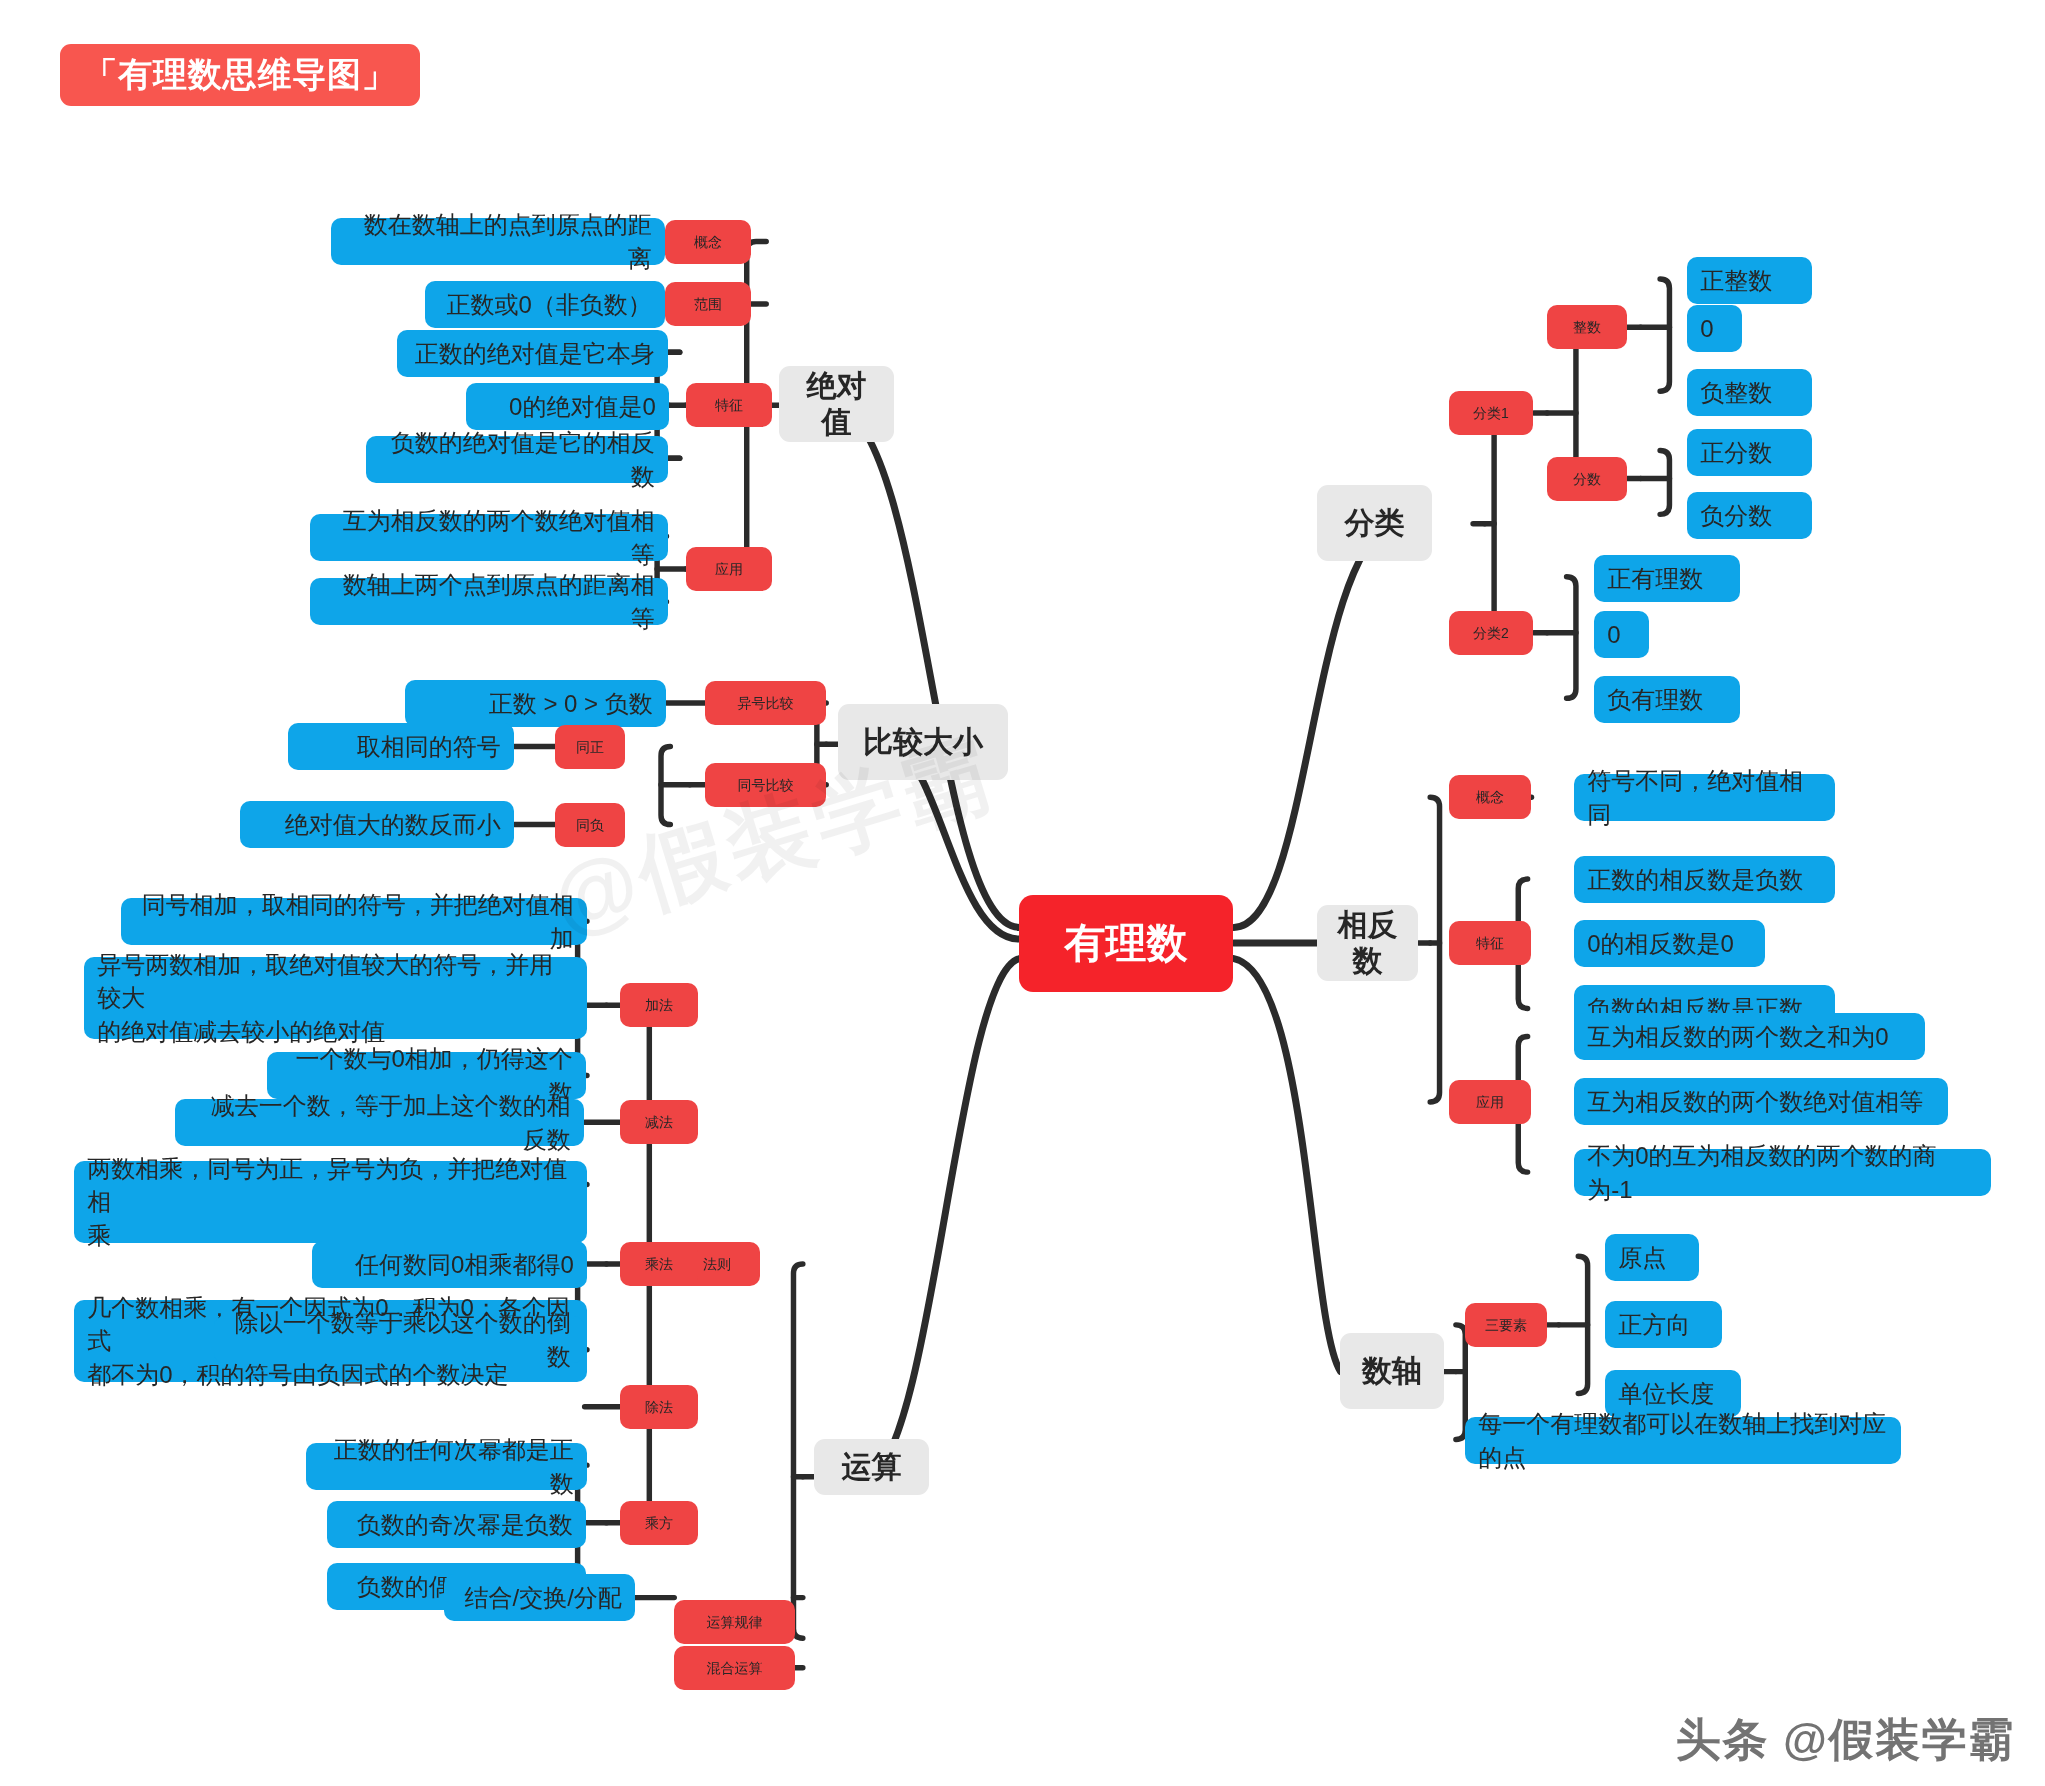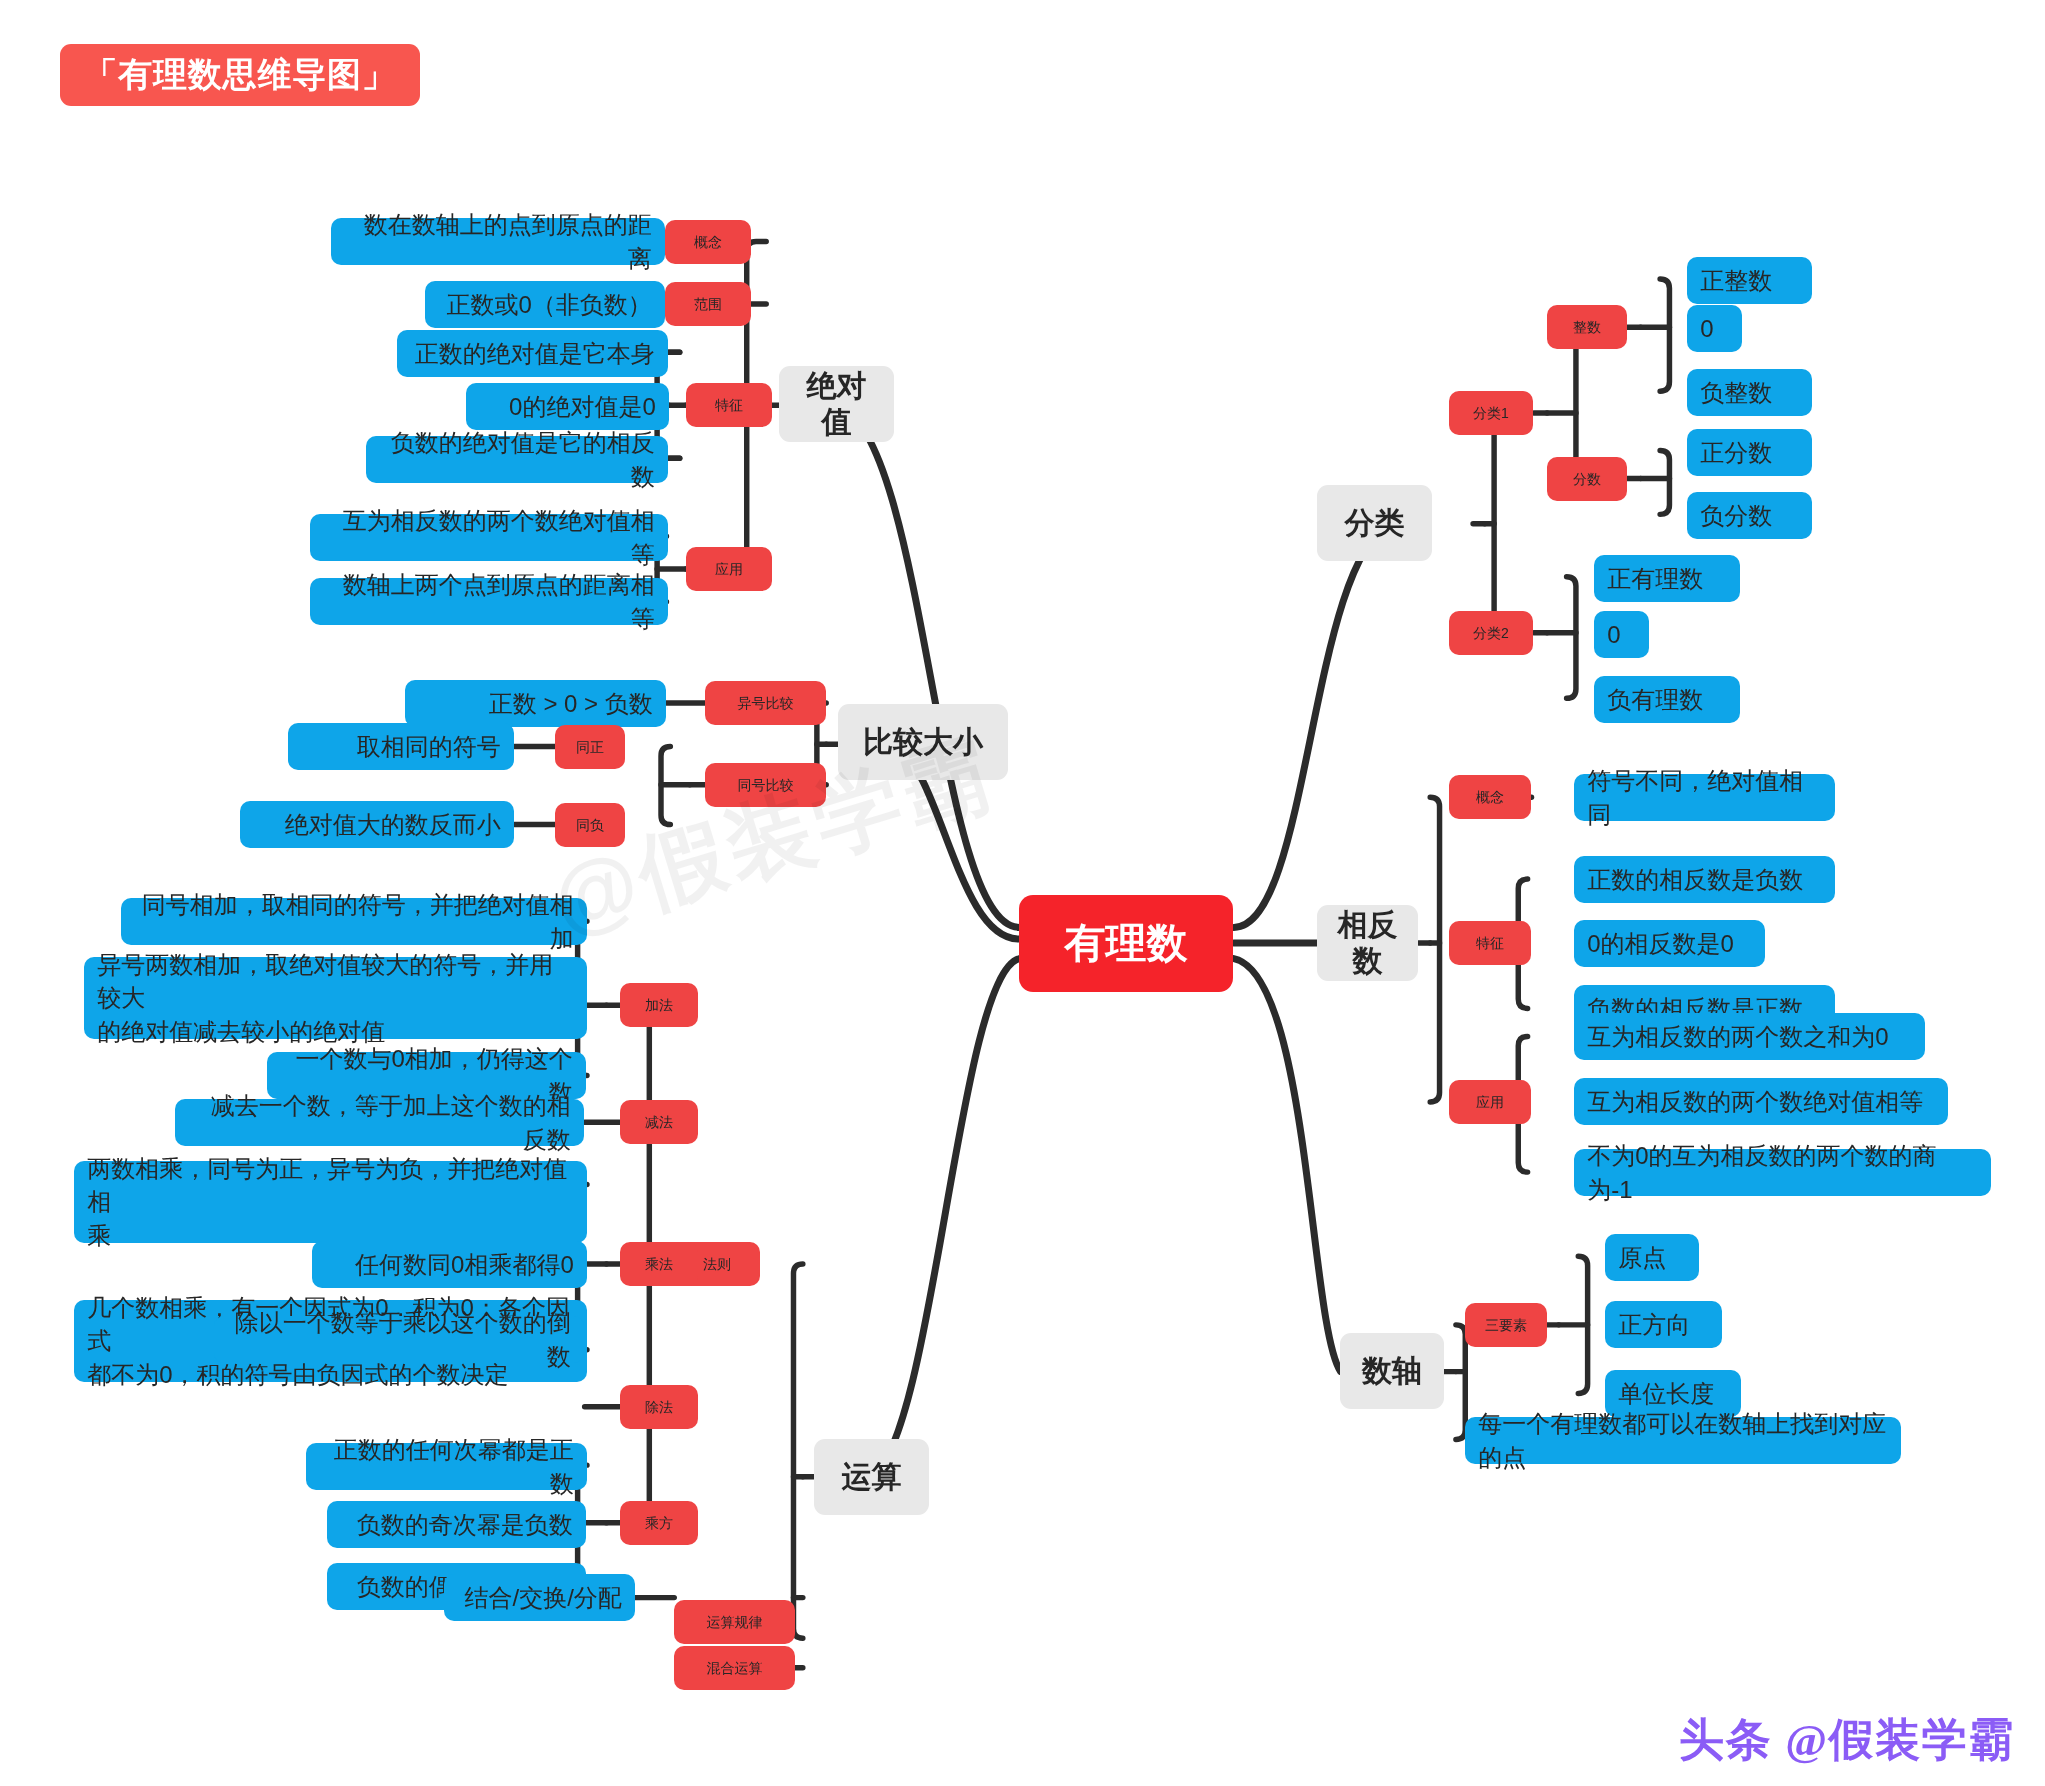--- a/index.html
+++ b/index.html
@@ -87,24 +87,23 @@
     color:rgba(0,0,0,0.055);
     transform:rotate(-17deg);
     white-space:nowrap;
     pointer-events:none;
     letter-spacing:4.7px;
   }
   #wm-bottom{
     position:absolute;
     right:31px;bottom:17px;
     font-size:45px;font-weight:bold;
-    color:#8b5cf6;
+    color:#737373;
     white-space:nowrap;
     letter-spacing:1.6px;
-    font-family:Liberation Serif, serif;
   }
   svg#links{position:absolute;left:0;top:0;width:2046px;height:1787px;pointer-events:none;}
   svg#links path{fill:none;stroke:#2b2b2b;stroke-linecap:round;stroke-linejoin:round;}
   .lk{stroke-width:7;}
   .lk-main{stroke-width:9;}
 </style>
 </head>
 <body>
 
 <div id="stage">
@@ -257,21 +256,21 @@
   <div class="node leaf ralign" style="left:405px;top:680px;width:261px;height:47px;">正数 &gt; 0 &gt; 负数</div>
 
   <div class="node mid calign" style="left:705px;top:763px;width:121px;height:44px;">同号比较</div>
 
   <div class="node mid calign" style="left:555px;top:725px;width:70px;height:44px;">同正</div>
   <div class="node leaf ralign" style="left:288px;top:723px;width:226px;height:47px;">取相同的符号</div>
 
   <div class="node mid calign" style="left:555px;top:803px;width:70px;height:44px;">同负</div>
   <div class="node leaf ralign" style="left:240px;top:801px;width:274px;height:47px;">绝对值大的数反而小</div>
 
-  <div class="node branch calign" style="left:814px;top:1439px;width:115px;height:76px;">运算</div>
+  <div class="node branch calign" style="left:814px;top:1439px;width:115px;height:56px;">运算</div>
 
   <div class="node mid calign" style="left:674px;top:1242px;width:86px;height:44px;">法则</div>
 
   <div class="node mid calign" style="left:620px;top:983px;width:78px;height:44px;">加法</div>
   <div class="node leaf ralign" style="left:121px;top:898px;width:466px;height:47px;">同号相加，取相同的符号，并把绝对值相加</div>
   <div class="node leaf lalign" style="left:84px;top:957px;width:503px;height:82px;">异号两数相加，取绝对值较大的符号，并用较大
 的绝对值减去较小的绝对值</div>
   <div class="node leaf ralign" style="left:267px;top:1052px;width:319px;height:47px;">一个数与0相加，仍得这个数</div>
 
   <div class="node mid calign" style="left:620px;top:1100px;width:78px;height:44px;">减法</div>

